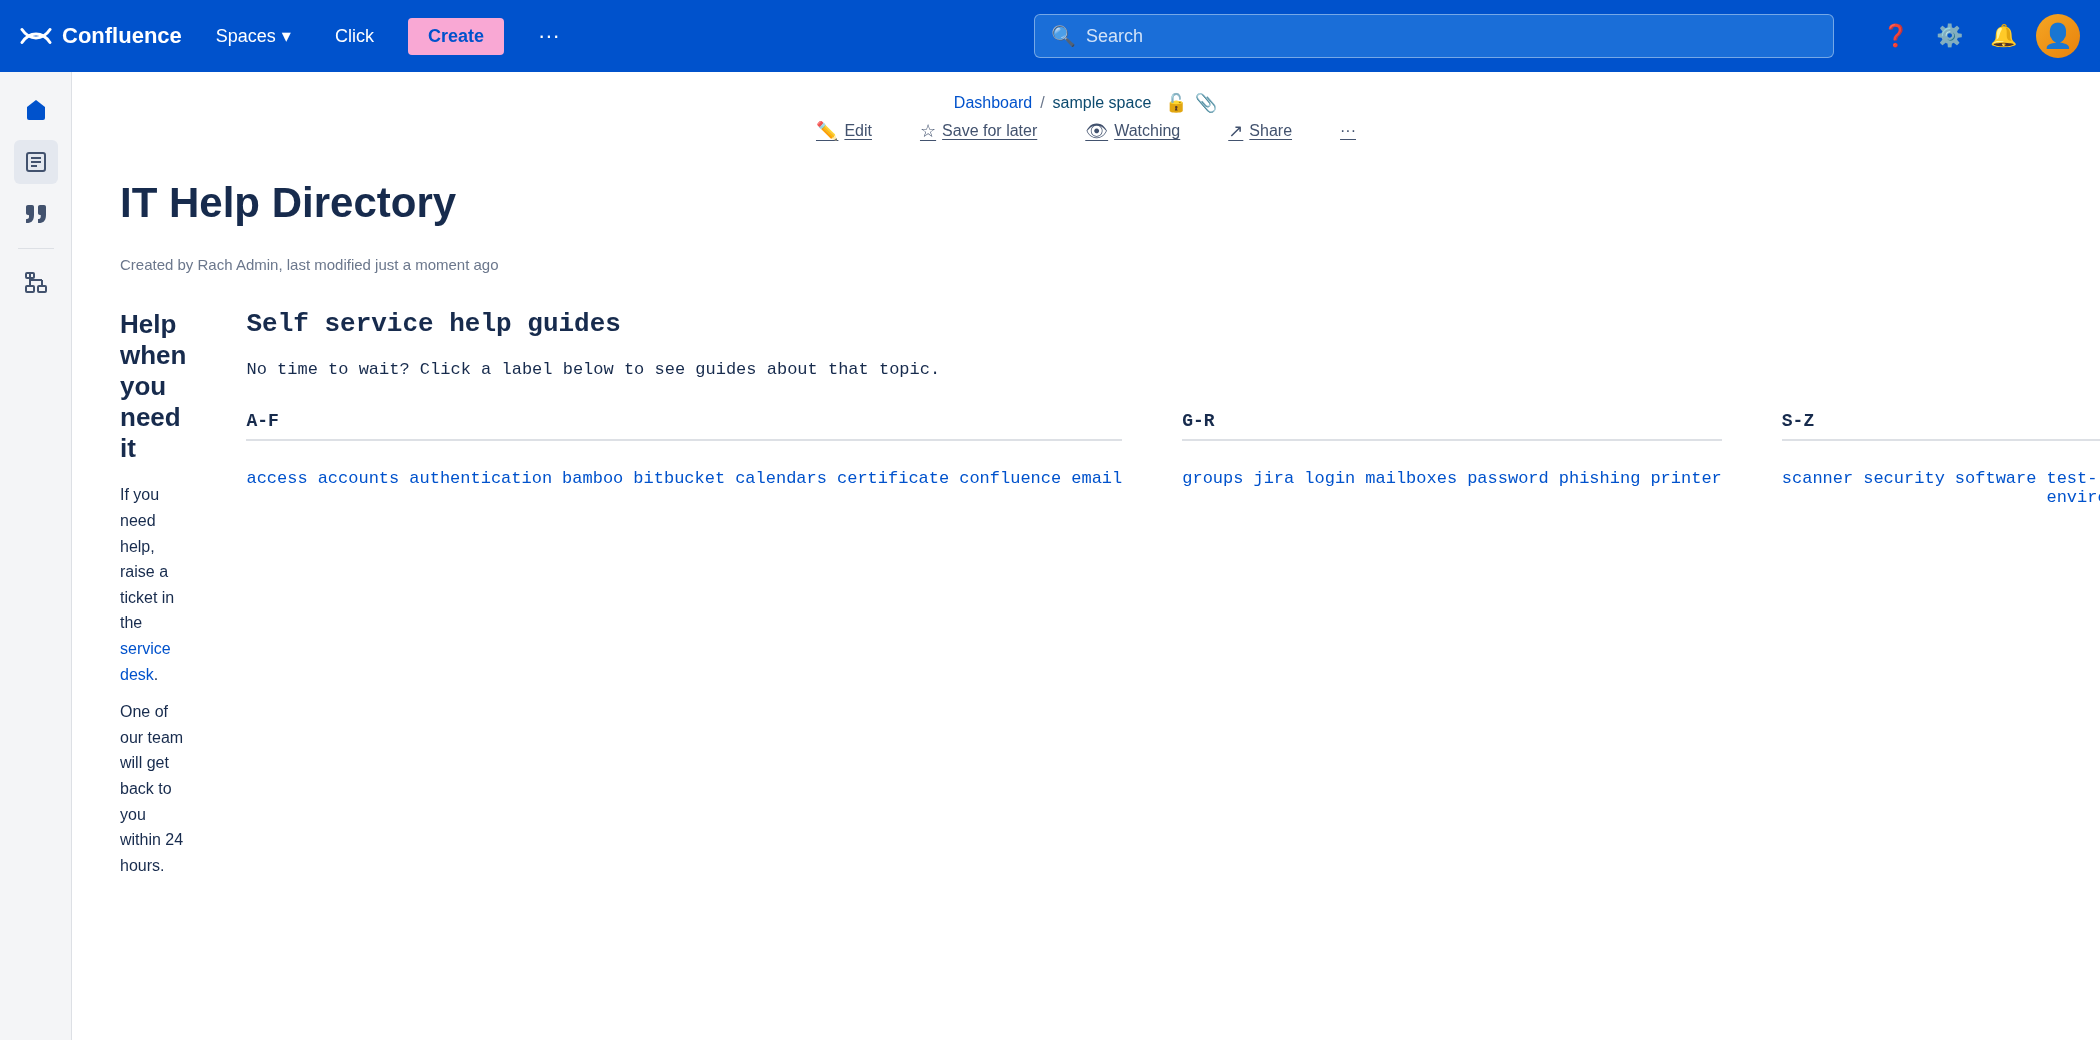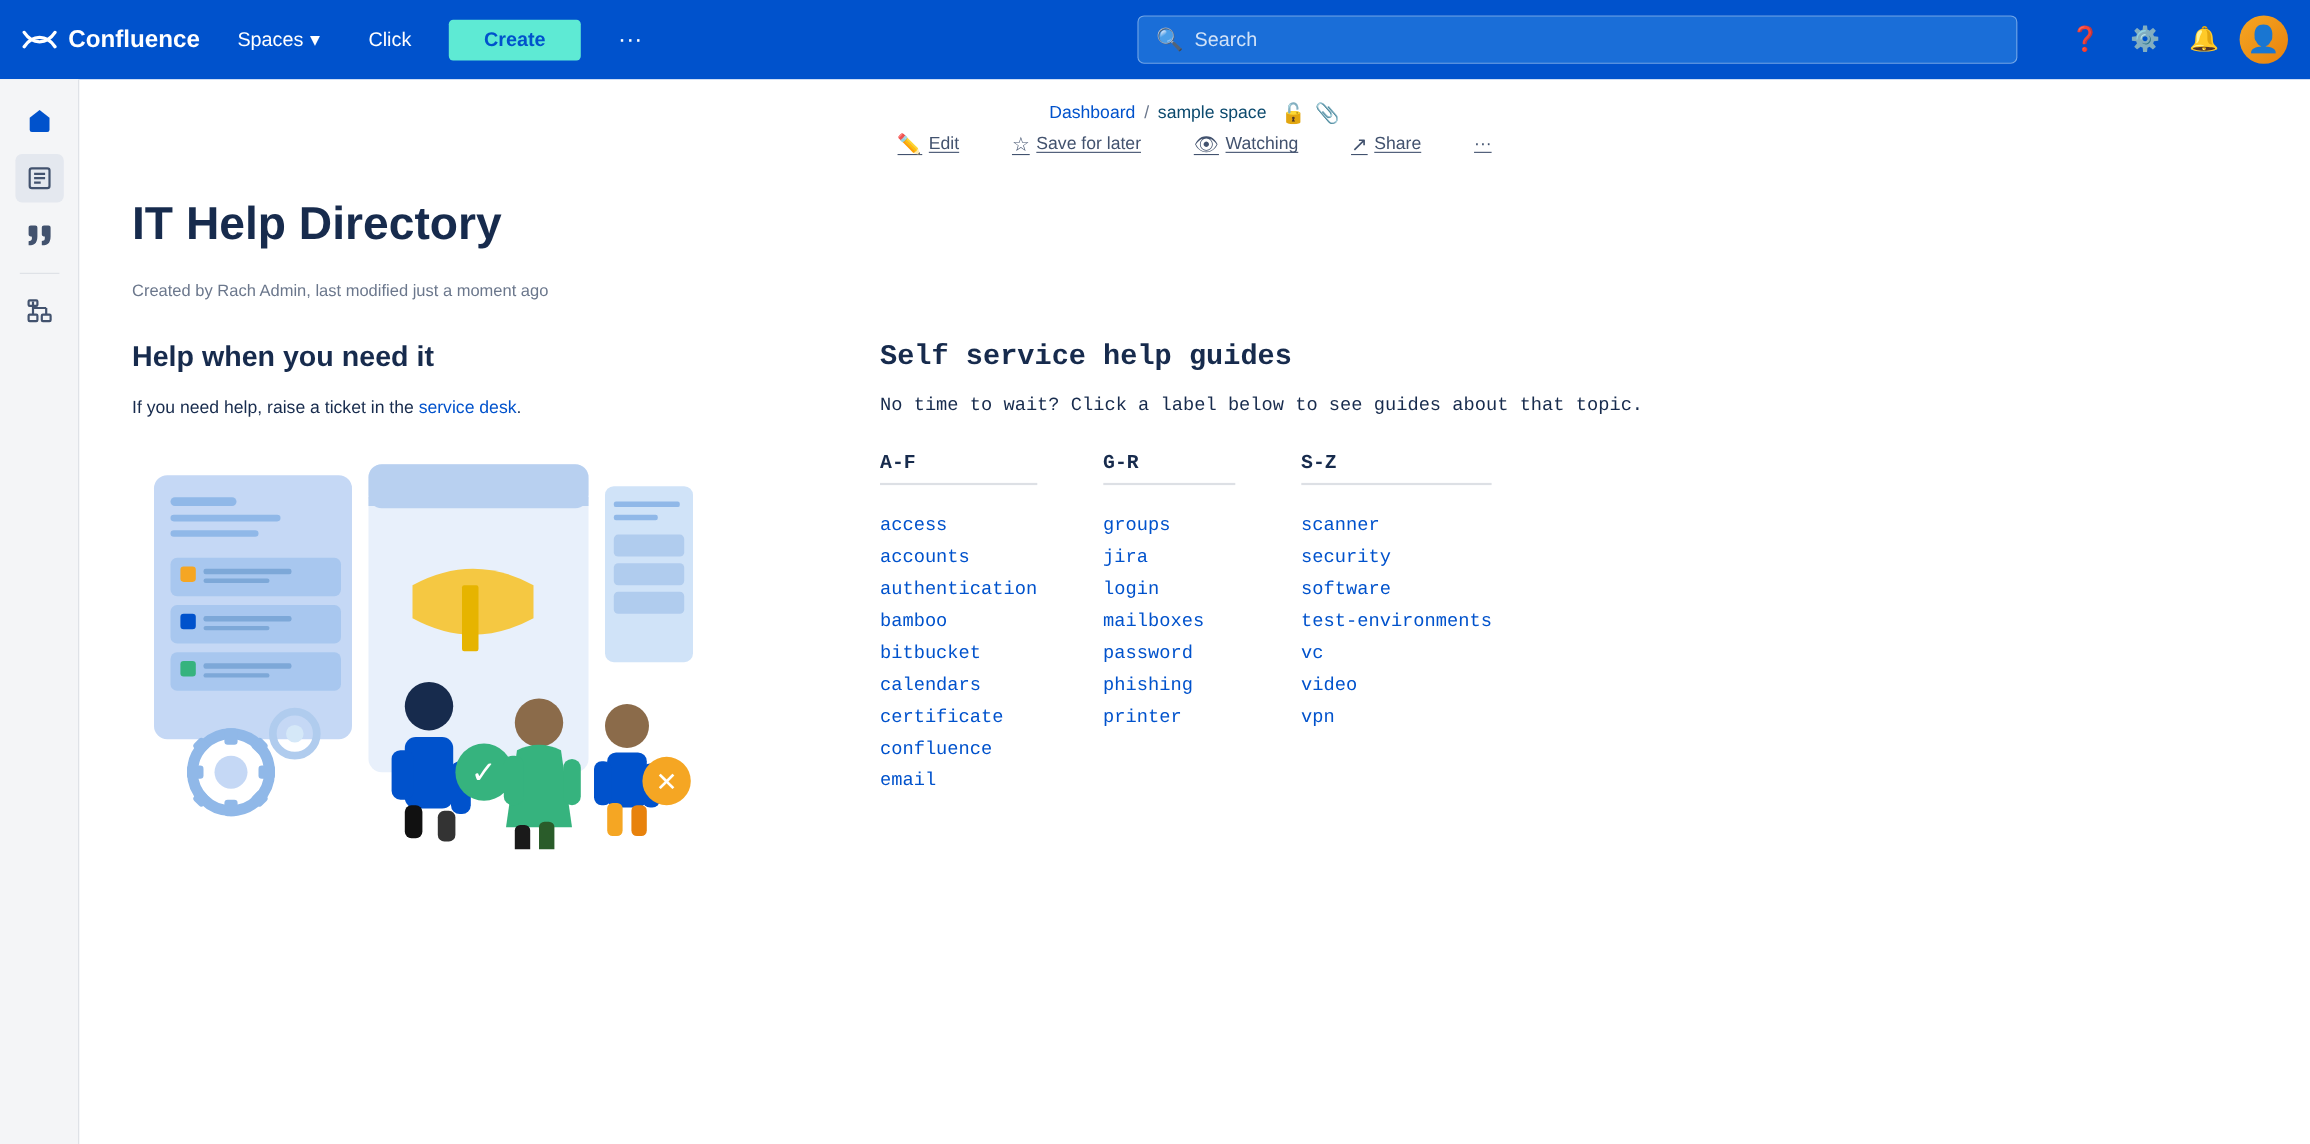--- a/index.html
+++ b/index.html
@@ -29,25 +29,25 @@
       font-size: 18px;
       cursor: pointer;
       display: flex;
       align-items: center;
       gap: 6px;
       padding: 6px 10px;
       border-radius: 4px;
       white-space: nowrap;
     }
     .nav-create {
-      background: #5eead4;
+      background: #f9a8d4;
       color: #0052CC;
       font-weight: 700;
       font-size: 18px;
-      padding: 8px 32px;
+      padding: 8px 20px;
       border-radius: 4px;
       cursor: pointer;
       border: none;
     }
     .nav-more {
       color: #fff;
       font-size: 22px;
       cursor: pointer;
       padding: 6px 10px;
     }
@@ -270,21 +270,21 @@
       color: #172b4d;
       margin-bottom: 6px;
       padding-bottom: 8px;
       border-bottom: 2px solid #dde0e5;
       min-width: 120px;
     }
     .label-list {
       list-style: none;
       margin-top: 28px;
       display: flex;
-      flex-direction: column;
+      flex-direction: row;
       gap: 10px;
     }
     .label-item {
       color: #0052CC;
       font-size: 17px;
       cursor: pointer;
     }
 
     
     .illus-svg {
@@ -409,20 +409,21 @@
       <h1 class="page-title">IT Help Directory</h1>
       <p class="page-meta">Created by Rach Admin, last modified just a moment ago</p>
 
       <div class="two-col">
 
         <div class="col-left">
           <h2 class="section-title">Help when you need it</h2>
           <p class="section-text">
             <span>If you need help, raise a ticket in the </span><a class="section-link">service desk</a><span>.</span>
           </p>
+          <p class="section-text">One of our team will get back to you within 24 hours.</p>
 
           <div class="illustration">
             <svg class="illus-svg" viewBox="0 0 520 360" xmlns="http://www.w3.org/2000/svg">
 
               <rect x="20" y="20" width="180" height="240" rx="12" fill="#c5d8f5"></rect>
               <rect x="35" y="40" width="60" height="8" rx="4" fill="#90b8e8"></rect>
               <rect x="35" y="56" width="100" height="6" rx="3" fill="#90b8e8"></rect>
               <rect x="35" y="70" width="80" height="6" rx="3" fill="#90b8e8"></rect>
 
               <rect x="35" y="95" width="155" height="35" rx="6" fill="#a8c7ef"></rect>

